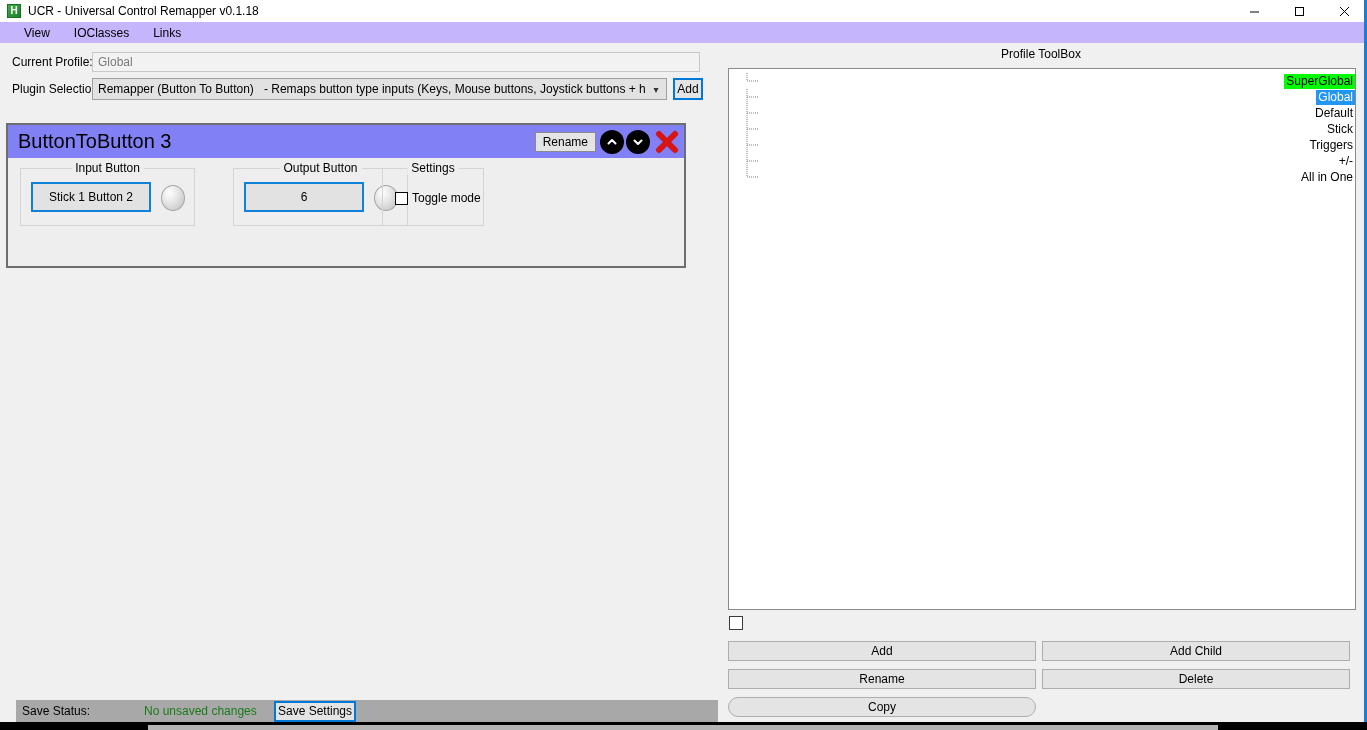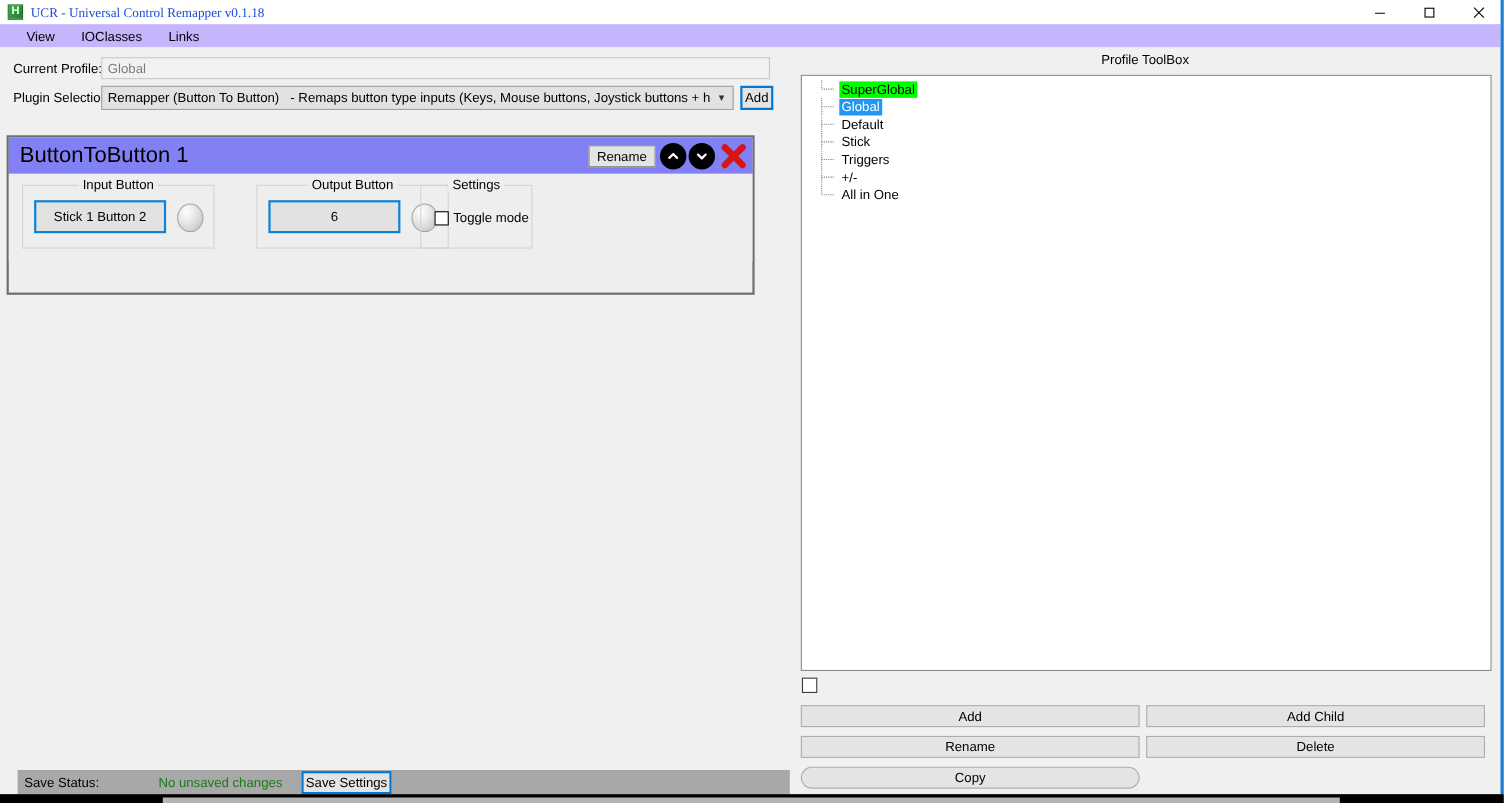--- a/index.html
+++ b/index.html
@@ -31,21 +31,21 @@
     width: 14px; height: 14px;
     margin-left: 7px; margin-right: 7px;
     background: linear-gradient(135deg,#3fae4a 0%, #1f7d2a 100%);
     border: 1px solid #177021;
     color: #ffffff;
     font-size: 10px; font-weight: bold;
     display: flex; align-items: center; justify-content: center;
     line-height: 1;
   }
   .title-text {
-    font-size: 12px; color: #1d4ed8; white-space: nowrap; font-family: Liberation Serif, serif;
+    font-size: 12px; color: #000000; white-space: nowrap;
   }
   .win-btns {
     position: absolute; right: 0; top: 0;
     height: 22px; display: flex;
   }
   .win-btn {
     width: 45px; height: 22px;
     display: flex; align-items: center; justify-content: center;
     font-size: 12px; color: #000;
   }
@@ -253,21 +253,21 @@
     background: #ffffff;
     border: 1px solid #8a8a8a;
     overflow: hidden;
     padding-top: 4px;
   }
   .tree-node {
     position: relative;
     height: 16px;
     display: flex; align-items: center;
     padding-left: 16px;
-    font-size: 12px; color: #000;
+    font-size: 12px; color: #000; justify-content: flex-end;
   }
   .tree-connector {
     position: absolute; left: 16px; top: 0;
     width: 16px; height: 16px;
   }
   .node-label {
     margin-left: 18px;
     padding: 0 2px;
     white-space: nowrap;
     line-height: 15px;
@@ -362,21 +362,21 @@
         <div class="combo-text">
           <span>Remapper (Button To Button)</span>&nbsp;&nbsp;&nbsp;<span>- Remaps button type inputs (Keys, Mouse buttons, Joystick buttons + hat directions)</span>
         </div>
         <div class="combo-arrow">▾</div>
       </div>
       <div class="add-btn">Add</div>
     </div>
 
     <div class="plugin-panel">
       <div class="plugin-header">
-        <div class="plugin-title">ButtonToButton 1</div>
+        <div class="plugin-title">ButtonToButton 3</div>
         <div class="hdr-ctrls">
           <div class="rename-btn">Rename</div>
           <div class="circle-btn">
             <svg width="14" height="14" viewBox="0 0 14 14">
                 <polyline points="3.5,8.5 7,5 10.5,8.5" fill="none" stroke="#fff" stroke-width="2" stroke-linecap="round" stroke-linejoin="round"></polyline>
               </svg>
           </div>
           <div class="circle-btn">
             <svg width="14" height="14" viewBox="0 0 14 14">
                 <polyline points="3.5,5.5 7,9 10.5,5.5" fill="none" stroke="#fff" stroke-width="2" stroke-linecap="round" stroke-linejoin="round"></polyline>

